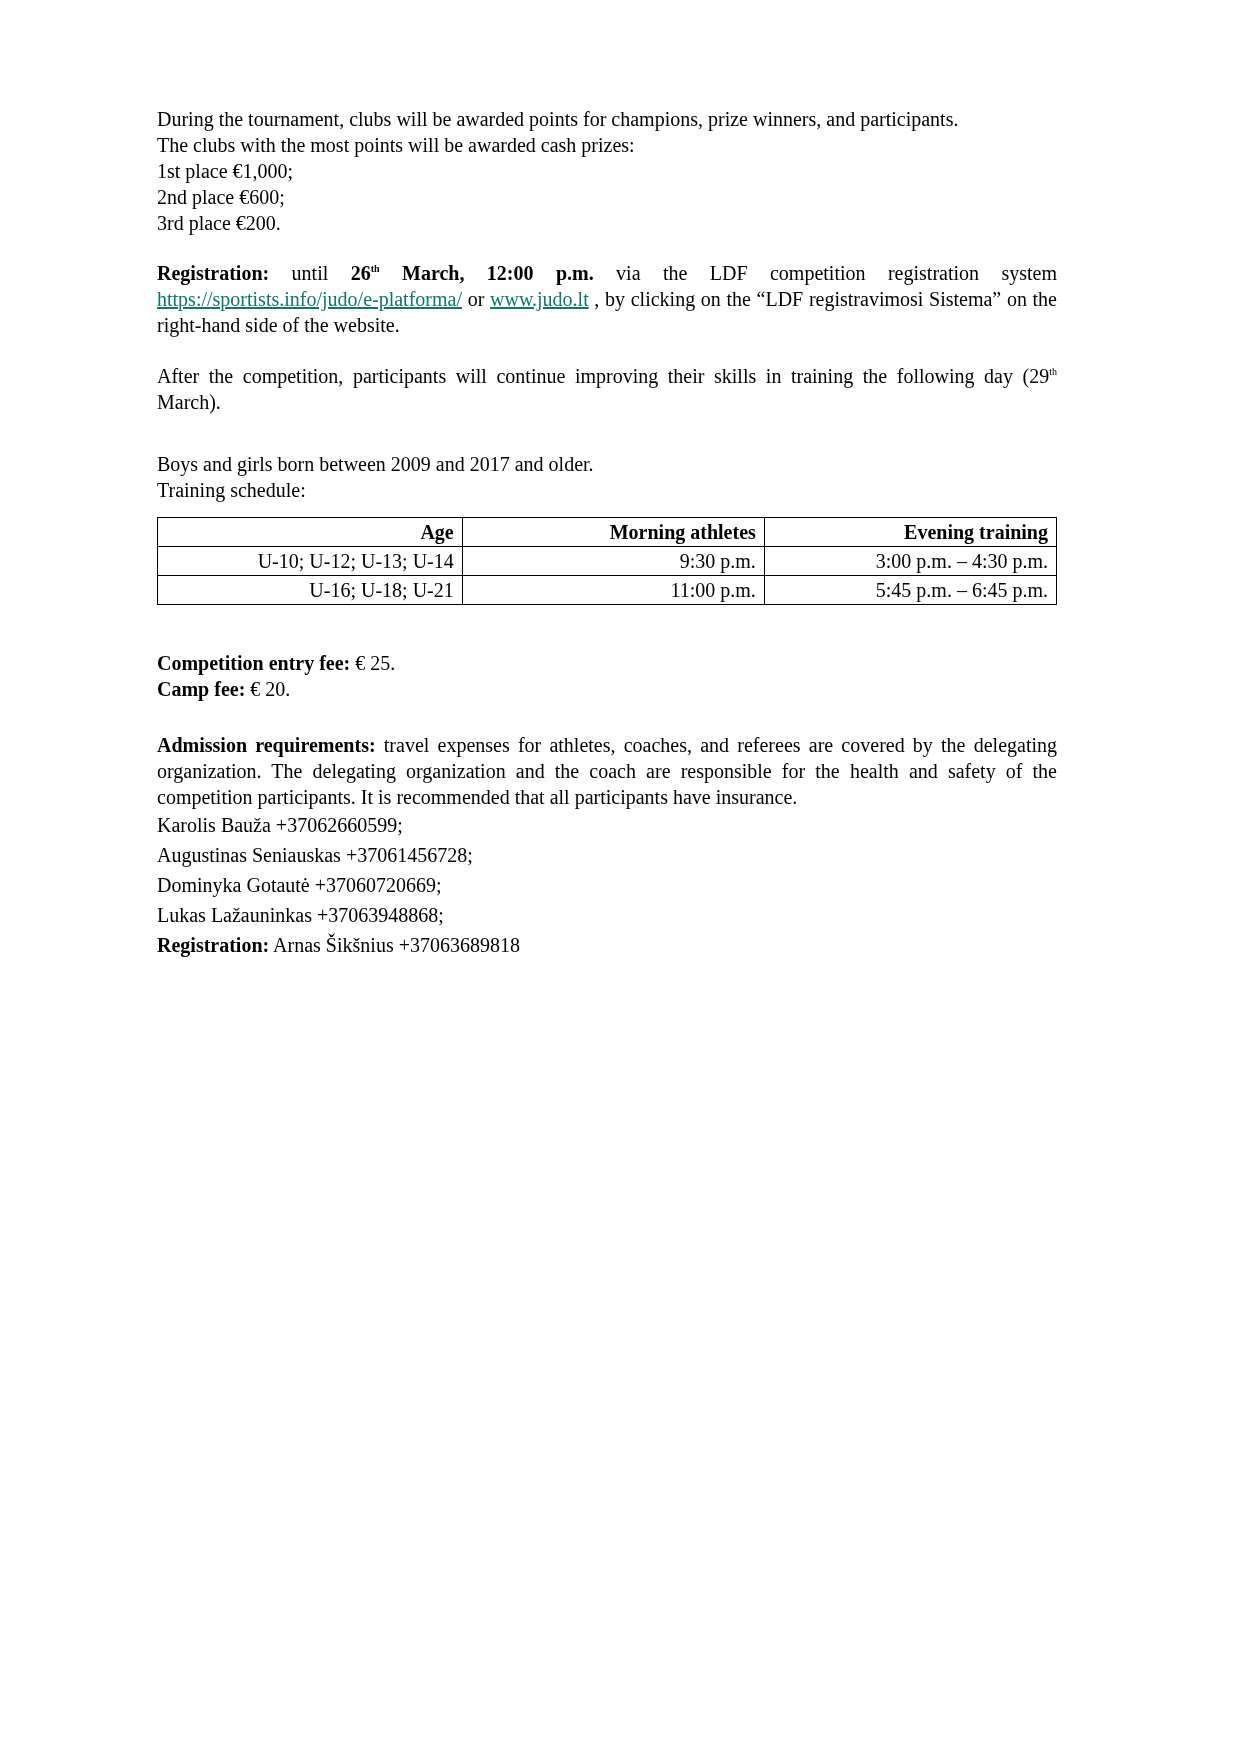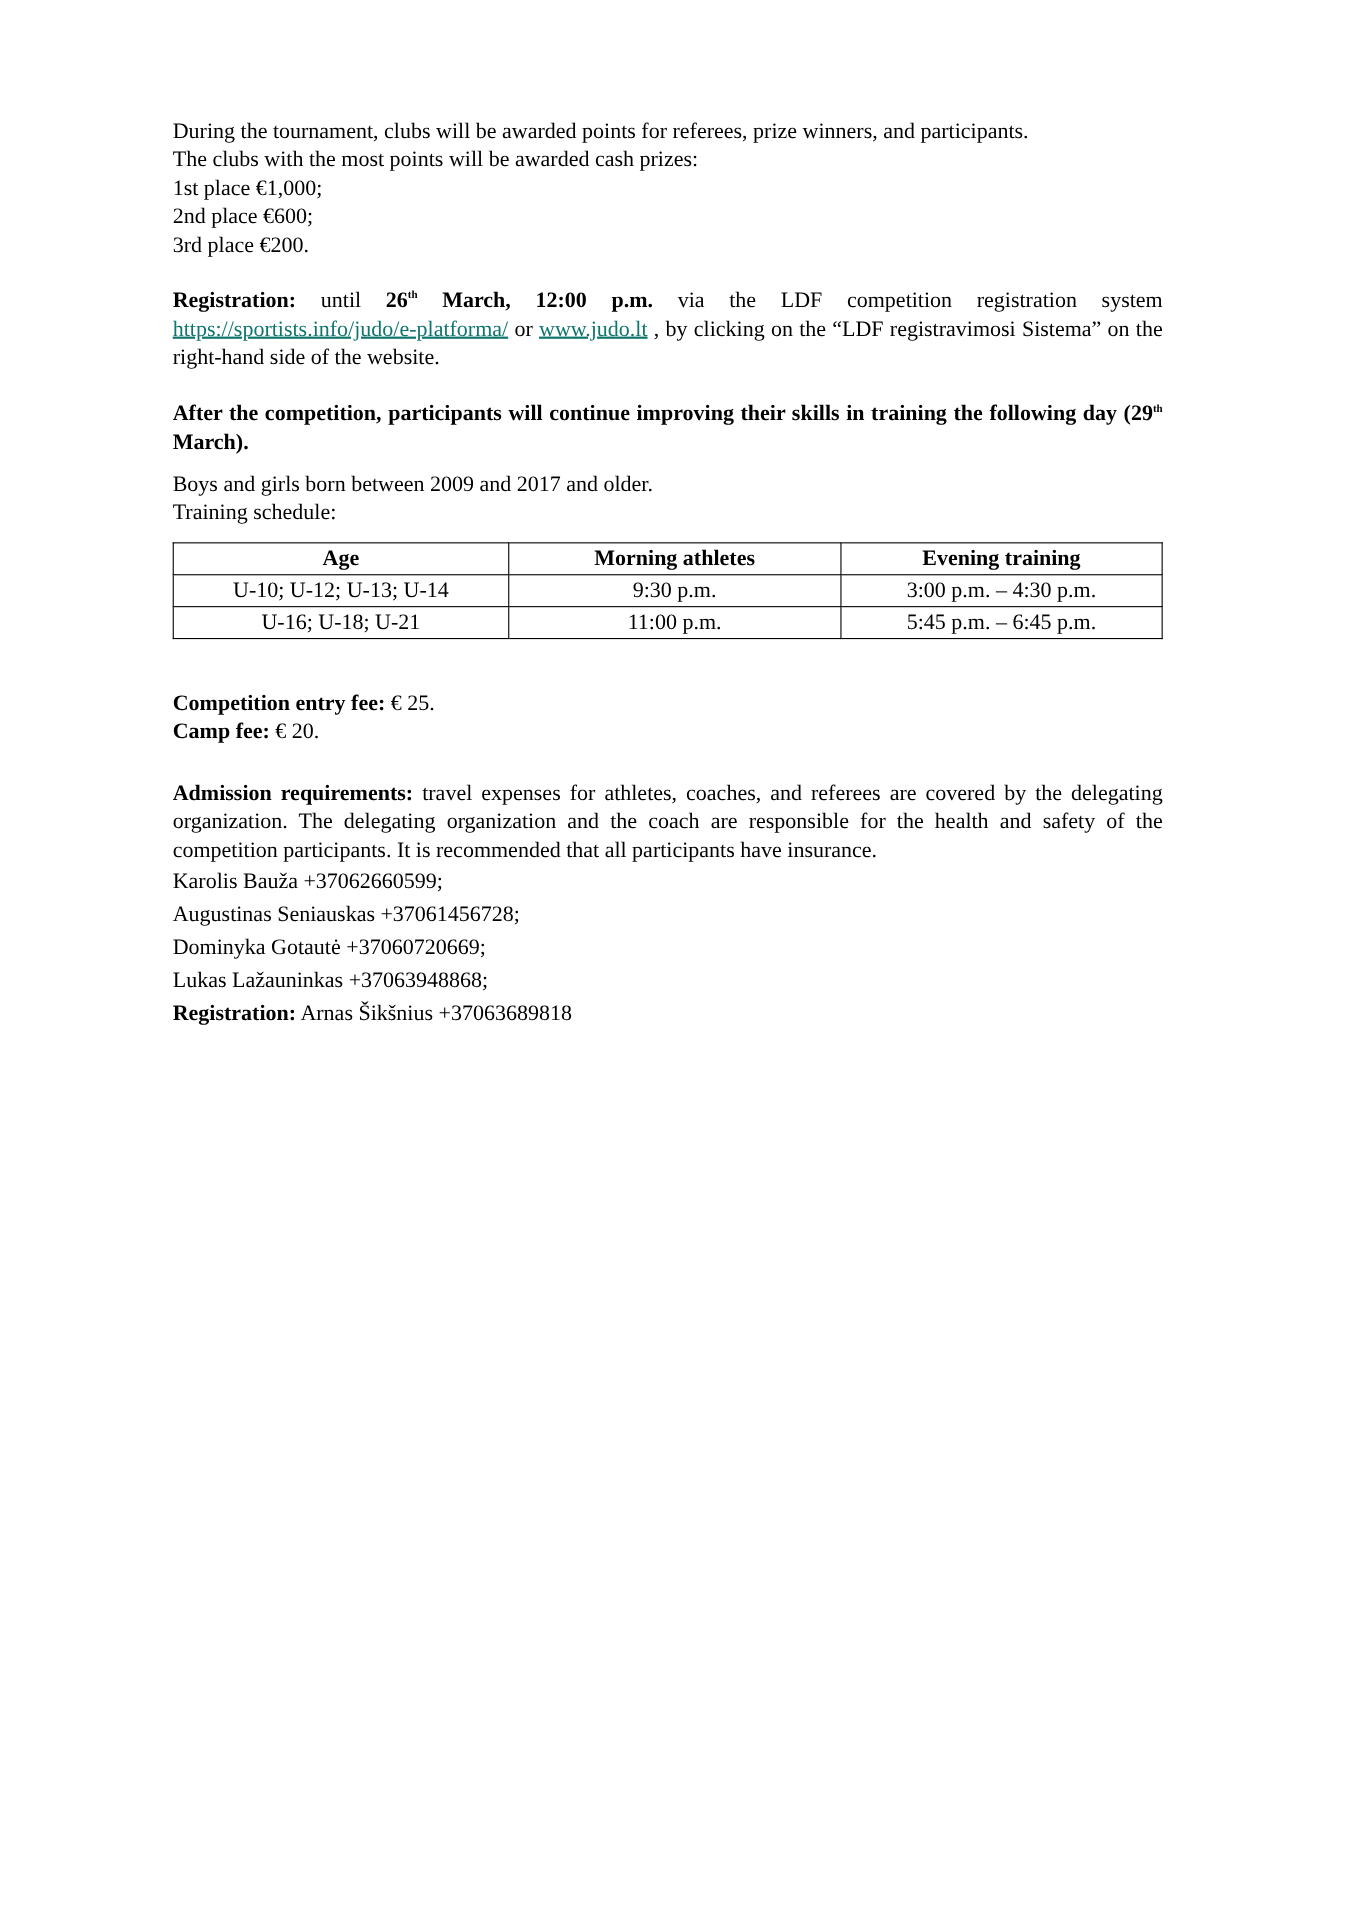--- a/index.html
+++ b/index.html
@@ -18,63 +18,63 @@
     font-size: 20px;
     line-height: 26px;
     color: #000000;
     overflow: hidden;
   }
   .para { margin: 0; }
   .justify { text-align: justify; }
   .bold { font-weight: bold; }
   .intro-block { margin-bottom: 24px; }
   .registration-block { margin-bottom: 25px; }
-  .after-comp-block { font-weight: bold; margin-bottom: 12px; }
+  .after-comp-block { font-weight: normal; margin-bottom: 36px; }
   .participants-heading { font-weight: bold; margin-bottom: 17px; }
   .boys-line { }
   .schedule-label { margin-bottom: 14px; }
   sup {
     font-size: 10px;
     line-height: 0;
     vertical-align: super;
   }
   a.doc-link {
     color: #0f766e;
     text-decoration: underline;
     cursor: pointer;
   }
   table.schedule {
     width: 100%;
     border-collapse: collapse;
     margin-bottom: 45px;
   }
   table.schedule td, table.schedule th {
     border: 1px solid #000000;
-    text-align: center;
+    text-align: right;
     font-size: 20px;
     padding: 1px 8px;
     height: 26px;
     font-weight: normal;
   }
   table.schedule th { font-weight: bold; }
   .col-age { width: 33.9%; }
   .col-morning { width: 33.6%; }
   .col-evening { width: 32.5%; }
   .fees-block { margin-bottom: 30px; }
   .admission-block { }
   .contacts-heading { font-weight: bold; margin-bottom: 4px; }
   .contacts-list { line-height: 30px; }
 </style>
 </head>
 <body>
 
 <div class="page">
 
   <div class="intro-block">
-    <div class="para">During the tournament, clubs will be awarded points for referees, prize winners, and participants.</div>
+    <div class="para">During the tournament, clubs will be awarded points for champions, prize winners, and participants.</div>
     <div class="para">The clubs with the most points will be awarded cash prizes:</div>
     <div class="para">1st place €1,000;</div>
     <div class="para">2nd place €600;</div>
     <div class="para">3rd place €200.</div>
   </div>
 
   <p class="para justify registration-block"><span class="bold">Registration:</span><span> until </span><span class="bold"><span>26</span><sup>th</sup><span> March, 12:00 p.m.</span></span><span> via the LDF competition registration system </span><a class="doc-link">https://sportists.info/judo/e-platforma/</a><span> or </span><a class="doc-link">www.judo.lt</a><span> , by clicking on the “LDF registravimosi Sistema” on the right-hand side of the website.</span></p>
 
   <p class="para justify after-comp-block"><span>After the competition, participants will continue improving their skills in training the following day (29</span><sup>th</sup><span> March).</span></p>
 

